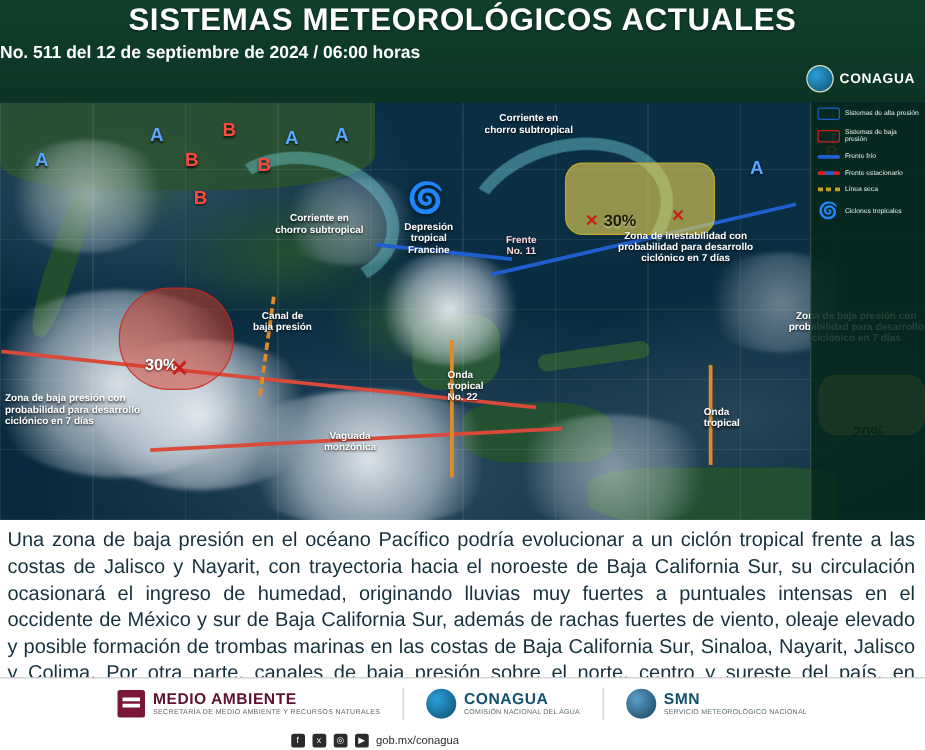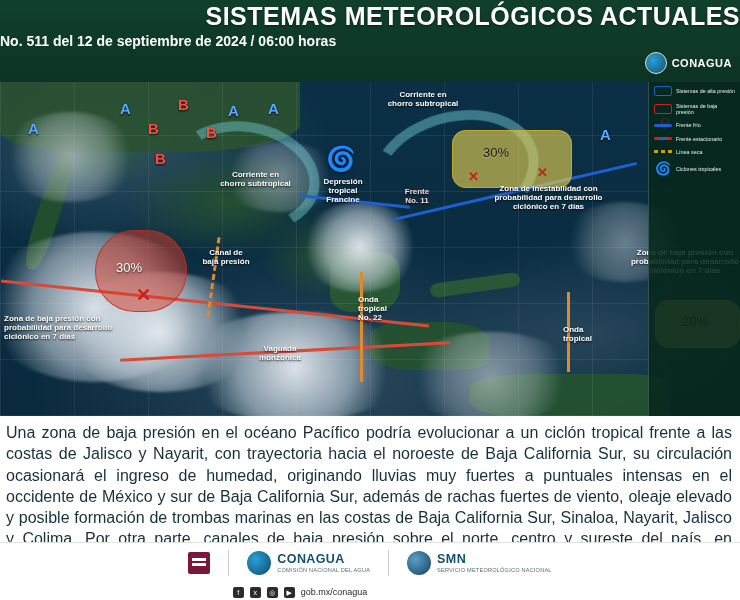--- a/index.html
+++ b/index.html
@@ -14,21 +14,21 @@
   .page { position:relative; width:740px; height:600px; overflow:hidden; }
 
   
   .header {
     position:absolute; left:0; top:0; width:740px; height:82px;
     background:#0f3d2b;
     background:linear-gradient(180deg,#10402c 0%, #0c3324 100%);
   }
   .header-title {
     position:absolute; left:0; top:2px; width:740px;
-    text-align:right;
+    text-align:center;
     color:#ffffff; font-size:25px; font-weight:bold; letter-spacing:.5px;
     white-space:nowrap;
     text-shadow:0 1px 2px rgba(0,0,0,.5);
   }
   .header-sub {
     position:absolute; left:0; top:33px; width:740px;
     color:#ffffff; font-size:14px; font-weight:bold;
     white-space:nowrap;
   }
   .header-time {
@@ -117,22 +117,23 @@
     border-radius:14px;
   }
   .box-red {
     position:absolute;
     background:rgba(214,60,40,.50);
     border:1px solid rgba(200,40,30,.8);
     border-radius:40px;
   }
   .pct {
     position:absolute;
-    color:#1a1a00; font-weight:normal; font-size:13px;
+    color:#1a1a00; font-weight:bold; font-size:13px;
     text-shadow:0 1px 1px rgba(255,255,255,.35);
+    margin-top:24px;
   }
   .pct.white { color:#fff; text-shadow:0 1px 2px rgba(0,0,0,.7); }
   .xmark { position:absolute; color:#c8201a; font-size:18px; font-weight:bold; line-height:1; }
 
   .front-line { position:absolute; height:0; border-top:3px solid #1f5fd0; }
   .trough { position:absolute; width:0; border-left:3px solid #e08a2a; }
   .monsoon { position:absolute; height:0; border-top:3px solid #d94a3a; }
 
   .jet {
     position:absolute;
@@ -297,20 +298,24 @@
   </div>
 
   <div class="textblock">
     <p class="tb-p">Una zona de baja presión en el océano Pacífico podría evolucionar a un ciclón tropical frente a las costas de Jalisco y Nayarit, con trayectoria hacia el noroeste de Baja California Sur, su circulación ocasionará el ingreso de humedad, originando lluvias muy fuertes a puntuales intensas en el occidente de México y sur de Baja California Sur, además de rachas fuertes de viento, oleaje elevado y posible formación de trombas marinas en las costas de Baja California Sur, Sinaloa, Nayarit, Jalisco y Colima. Por otra parte, canales de baja presión sobre el norte, centro y sureste del país, en combinación con el ingreso de humedad del océano Pacífico, golfo de México y mar Caribe, generarán chubascos y lluvias fuertes a puntuales muy fuertes en las regiones mencionadas, además del noroeste, noreste, oriente y sur del territorio nacional. Asimismo, la nueva onda tropical No. 22, recorrerá el sur de la península de Yucatán, generando lluvias y chubascos en dicha península. Finalmente, se mantendrá ambiente caluroso a muy caluroso en el noroeste de México, con temperaturas superiores a 40 °C en zonas de Baja California y Sonora.</p>
   </div>
 
   <div class="footer">
     <div class="footer-inner">
       <div class="f-item">
         <div class="f-logo-sq"></div>
+        <div>
+          <div class="f-title">MEDIO AMBIENTE</div>
+          <div class="f-sub">SECRETARÍA DE MEDIO AMBIENTE Y RECURSOS NATURALES</div>
+        </div>
       </div>
       <div class="f-sep"></div>
       <div class="f-item">
         <div class="f-circle"></div>
         <div>
           <div class="f-blue">CONAGUA</div>
           <div class="f-blue-sub">COMISIÓN NACIONAL DEL AGUA</div>
         </div>
       </div>
       <div class="f-sep"></div>

